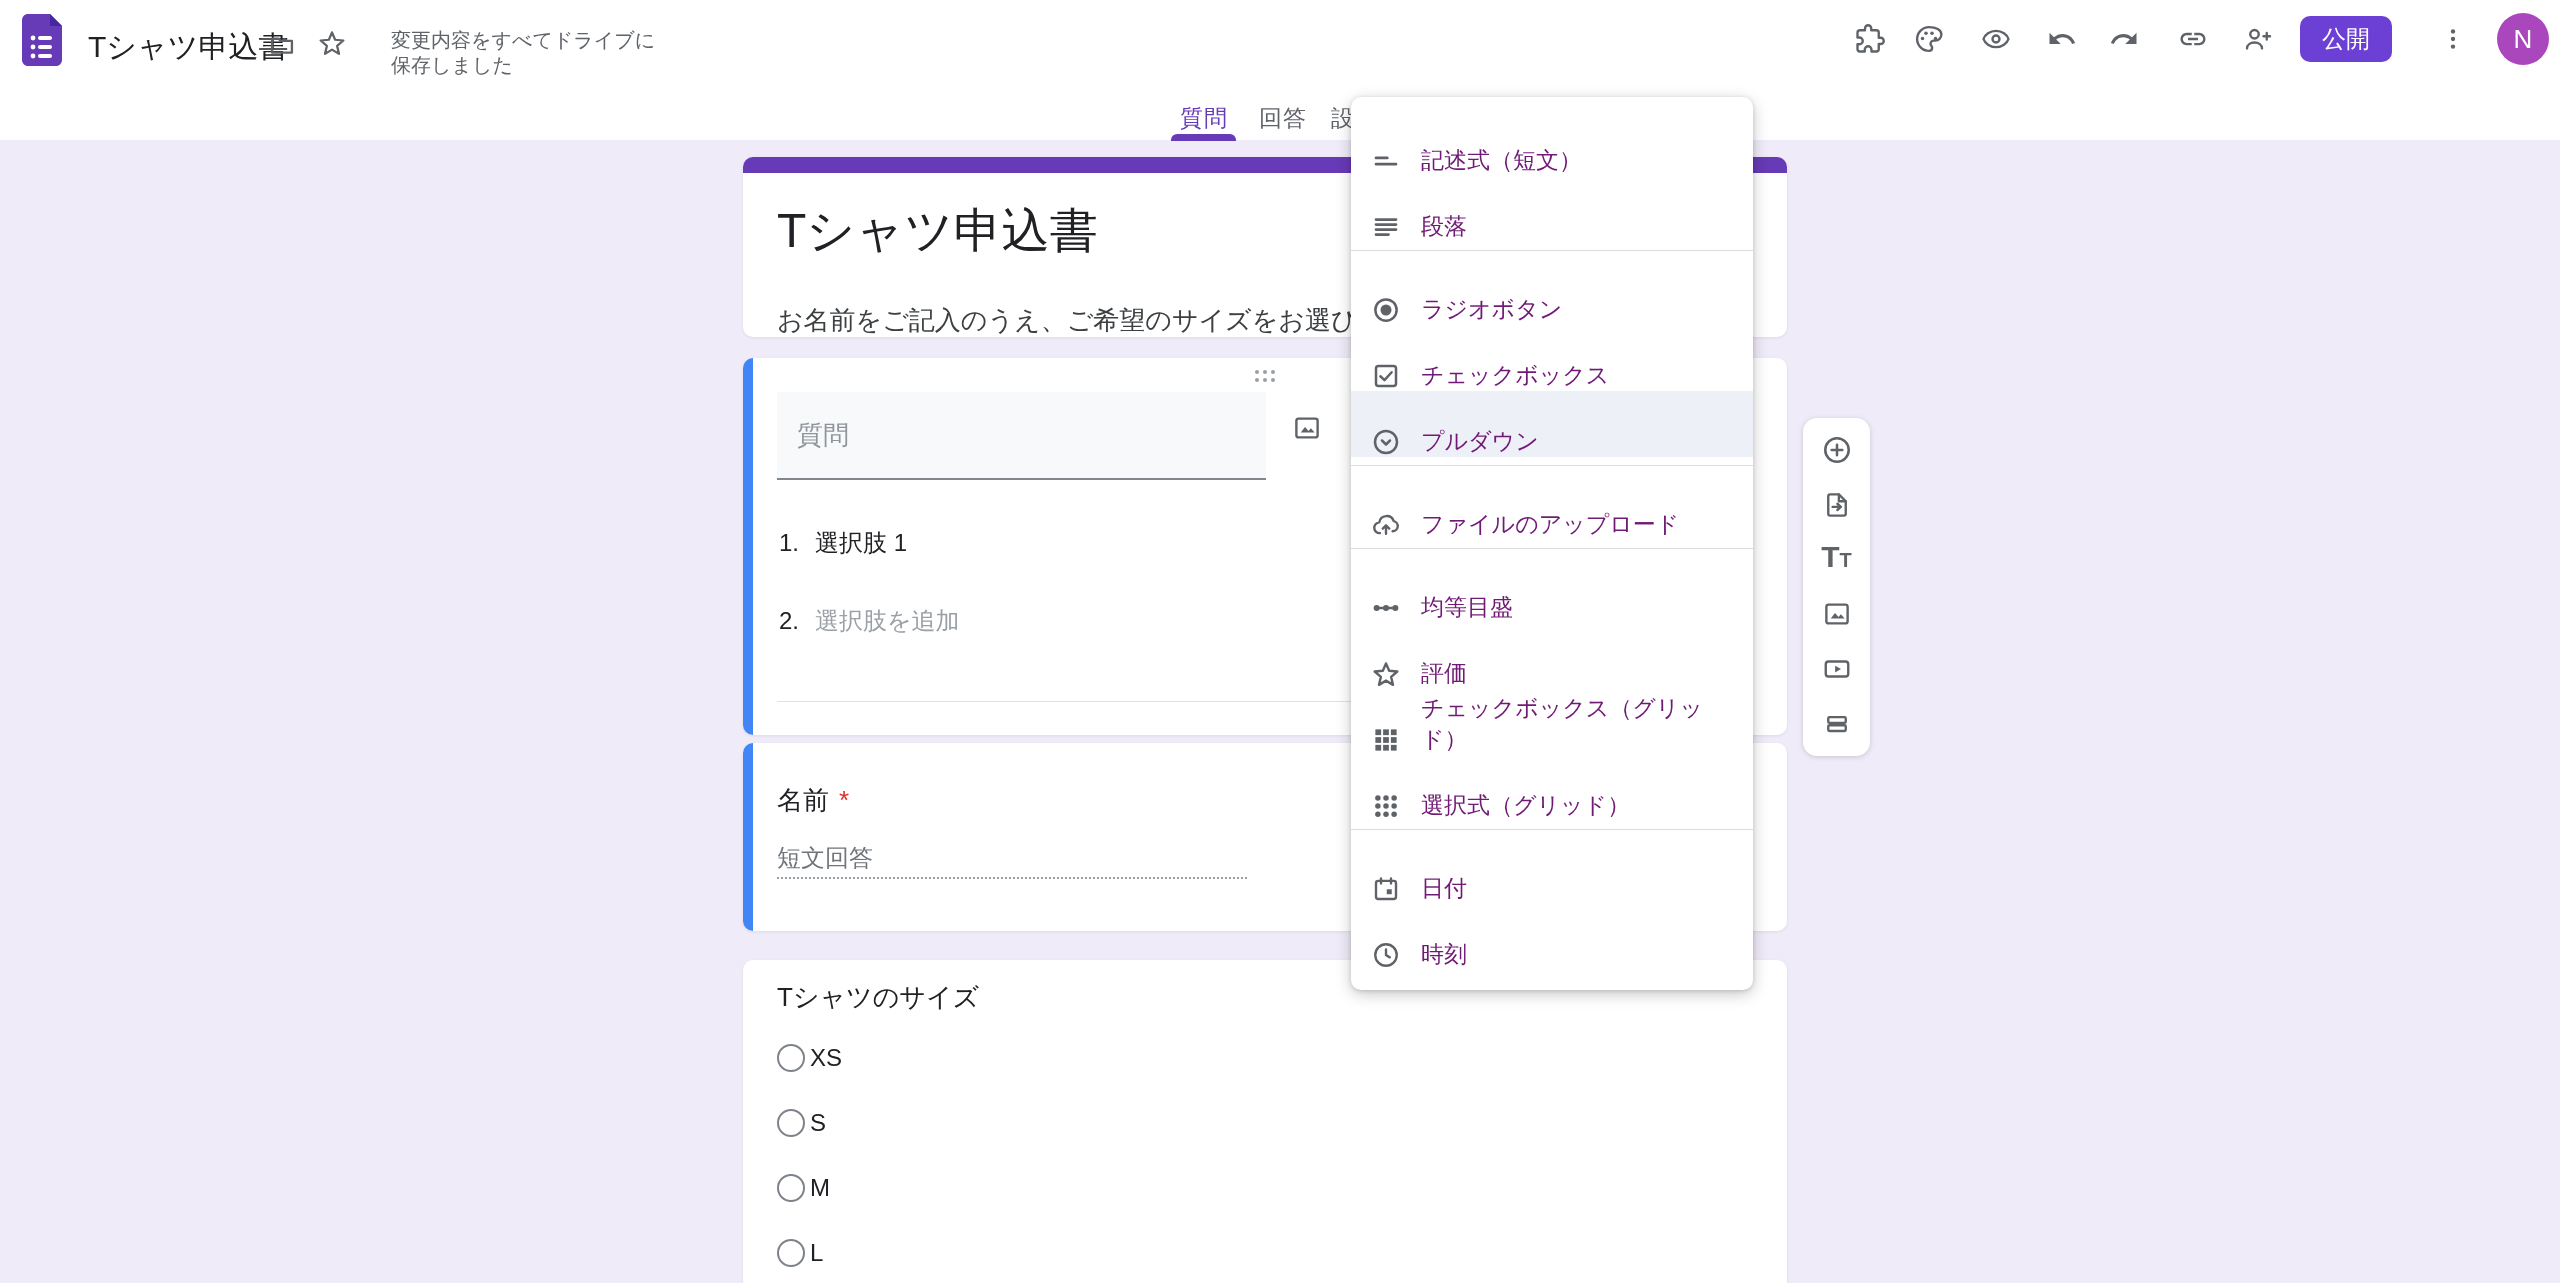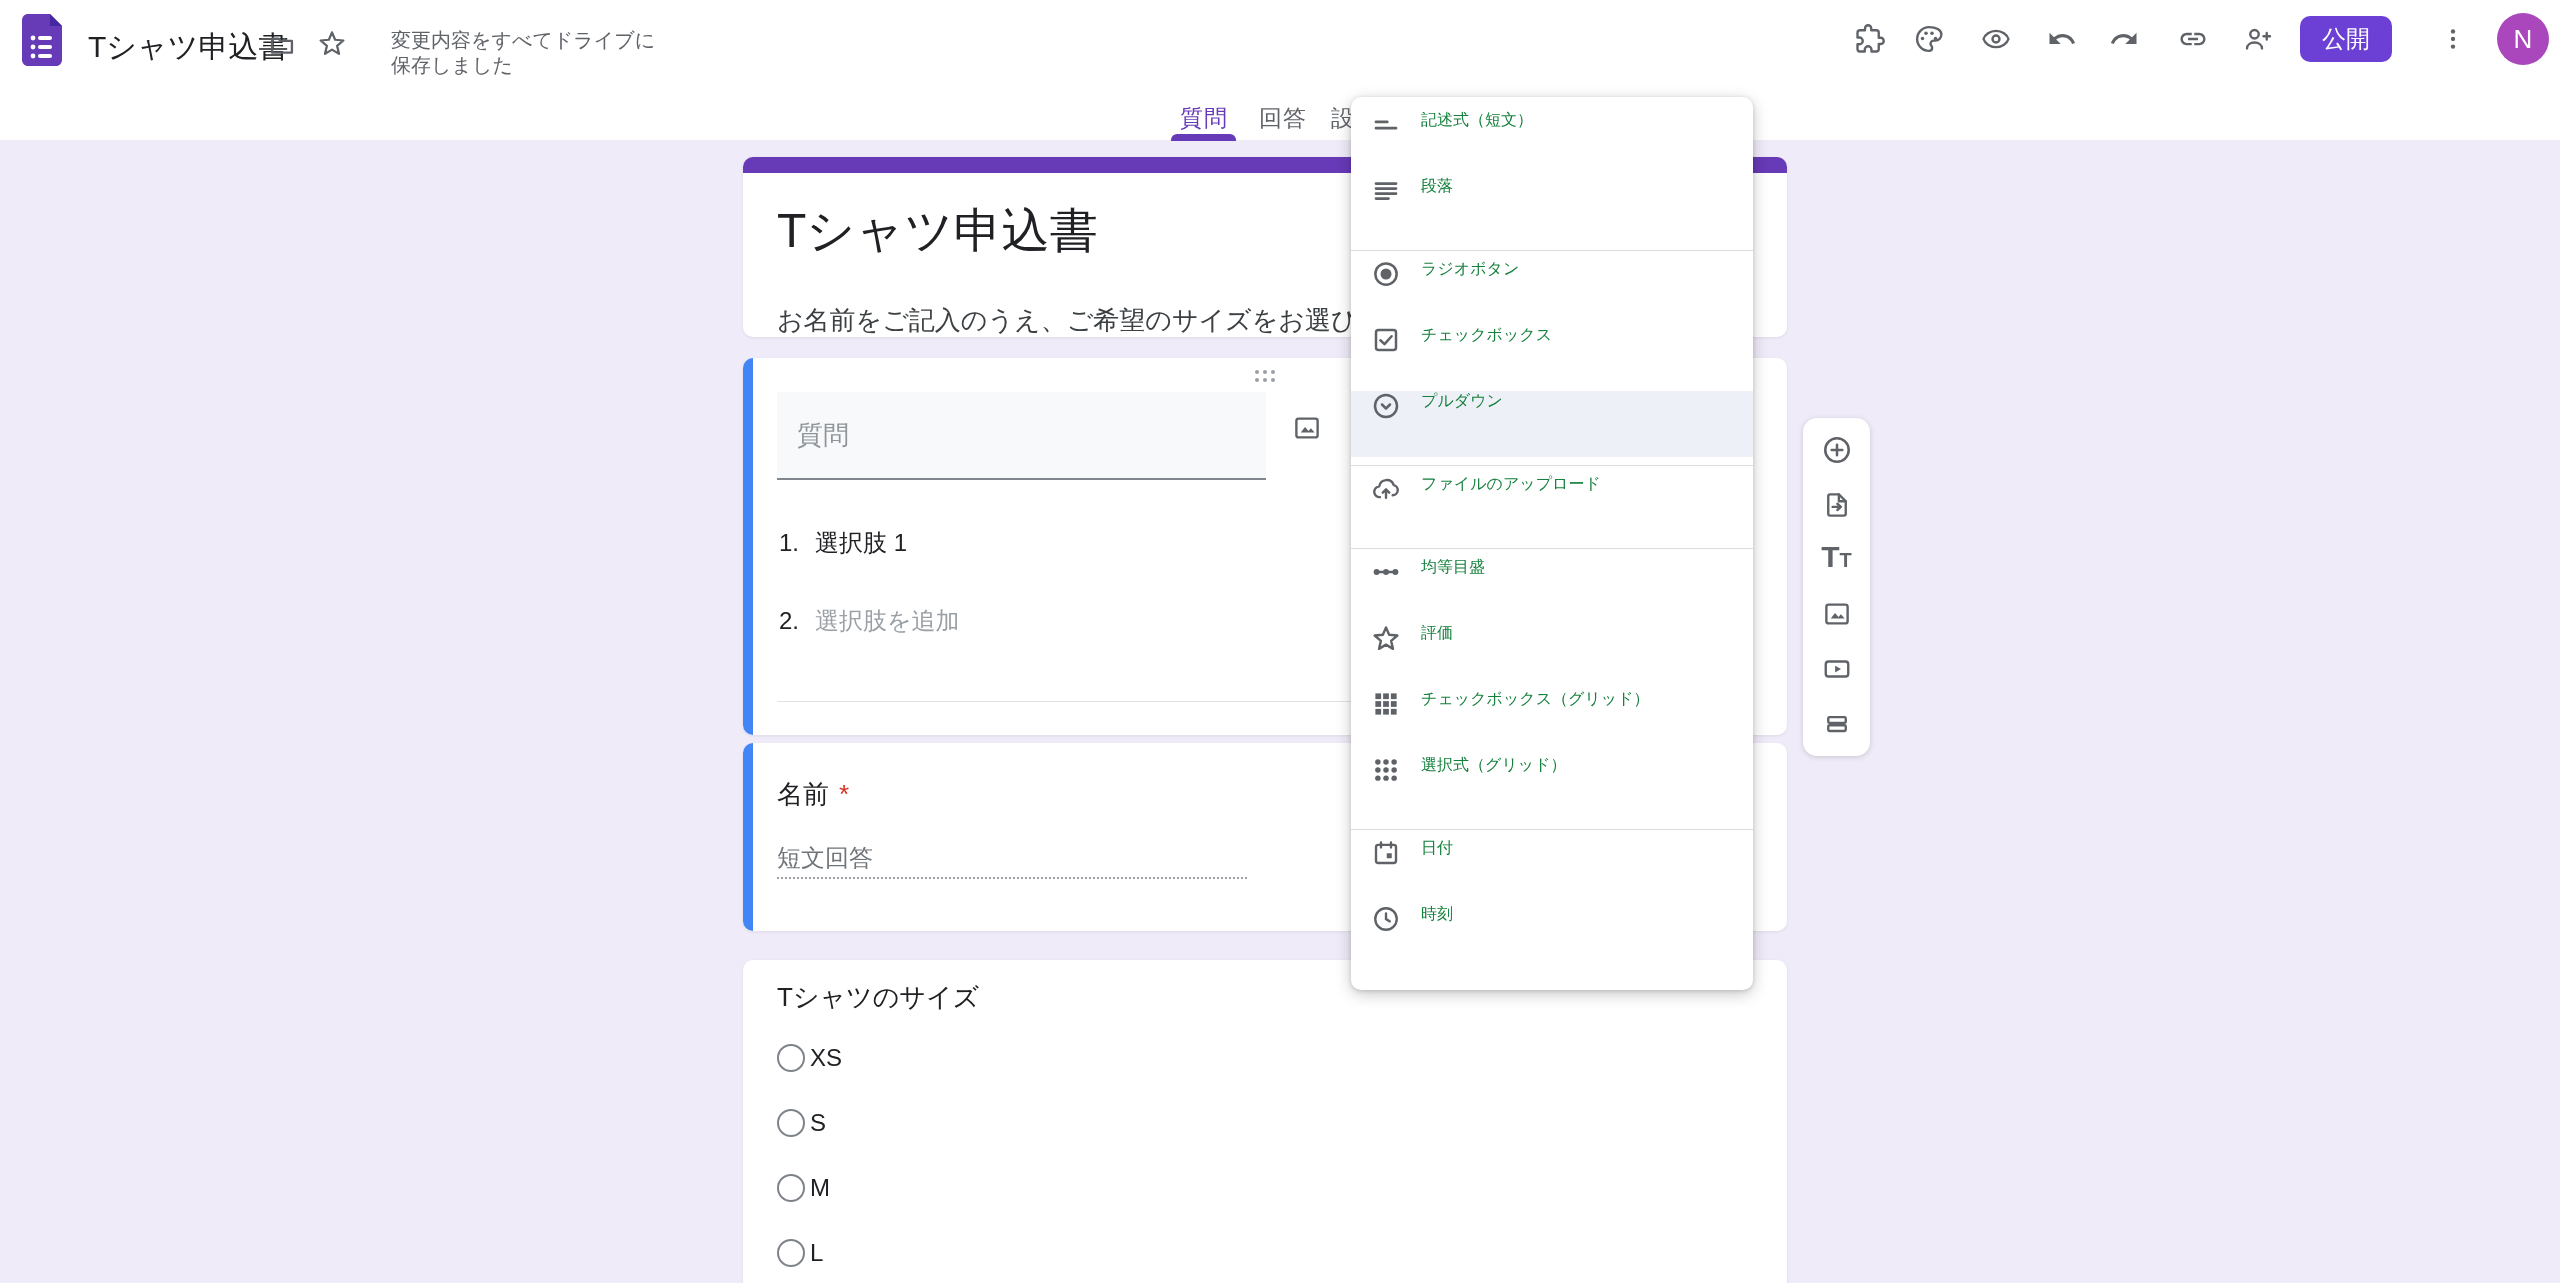--- a/index.html
+++ b/index.html
@@ -58,21 +58,21 @@
   .img-btn { position:absolute; left:542px; top:48px; width:44px; height:44px;
              display:flex; align-items:center; justify-content:center; cursor:pointer; }
   .opt { position:absolute; left:36px; display:flex; align-items:center; height:32px;
          font-size:24px; cursor:text; }
   .opt .num { width:36px; color:#202124; }
   .opt .val { color:#202124; }
   .opt .val.ph { color:#9aa0a6; }
   .q-divider { position:absolute; left:34px; top:343px; width:976px; height:1px; background:#e0e2e6; }
 
   .name-card { top:743px; height:188px; }
-  .q-label { position:absolute; left:34px; top:35px; font-size:26px; line-height:32px; color:#202124; cursor:text; }
+  .q-label { position:absolute; left:34px; top:41px; font-size:26px; line-height:32px; color:#202124; cursor:text; }
   .req { color:var(--required-red,#d93025); margin-left:10px; }
   .short-ans { position:absolute; left:34px; top:99px; font-size:24px; color:#70757a; }
   .dotted-line { position:absolute; left:34px; top:134px; width:470px; height:2px;
                  border-bottom:2px dotted #9aa0a6; }
 
   .size-card { top:960px; height:420px; }
   .size-row { position:absolute; left:34px; display:flex; align-items:center; gap:5px; height:30px; cursor:pointer; }
   .radio-circle { width:28px; height:28px; border:2px solid #7e838a; border-radius:50%; background:#fff; }
   .size-row .lbl { font-size:24px; color:#202124; }
 
@@ -83,22 +83,22 @@
                   padding:12px 0; }
   .st-btn { width:40px; height:40px; display:flex; align-items:center; justify-content:center; cursor:pointer; }
   .tt { display:flex; align-items:baseline; color:#5f6368; font-weight:bold; }
   .tt .big { font-size:30px; }
   .tt .small { font-size:20px; }
 
   
   .type-menu { position:absolute; left:1351px; top:97px; width:402px; height:893px; background:#fff;
                border-radius:10px; box-shadow:0 4px 16px rgba(0,0,0,.22), 0 1px 4px rgba(0,0,0,.14);
                padding:13px 0; z-index:10; overflow:hidden; }
-  .menu-item { height:66px; display:flex; align-items:flex-start; padding:0 20px; gap:20px;
-               font-size:16px; color:#15803d; cursor:pointer; }
+  .menu-item { height:66px; display:flex; align-items:flex-end; padding:0 20px; gap:20px;
+               font-size:23px; color:#701a75; cursor:pointer; }
   .menu-item.hl { background:#eef0f7; }
   .menu-div { height:1px; background:#dadce0; margin:8px 0; }
   .mi-icon { width:30px; height:30px; flex:0 0 30px; }
 </style>
 </head>
 <body>
 
 <div class="canvas-bg"></div>
 
 <header class="topbar">

